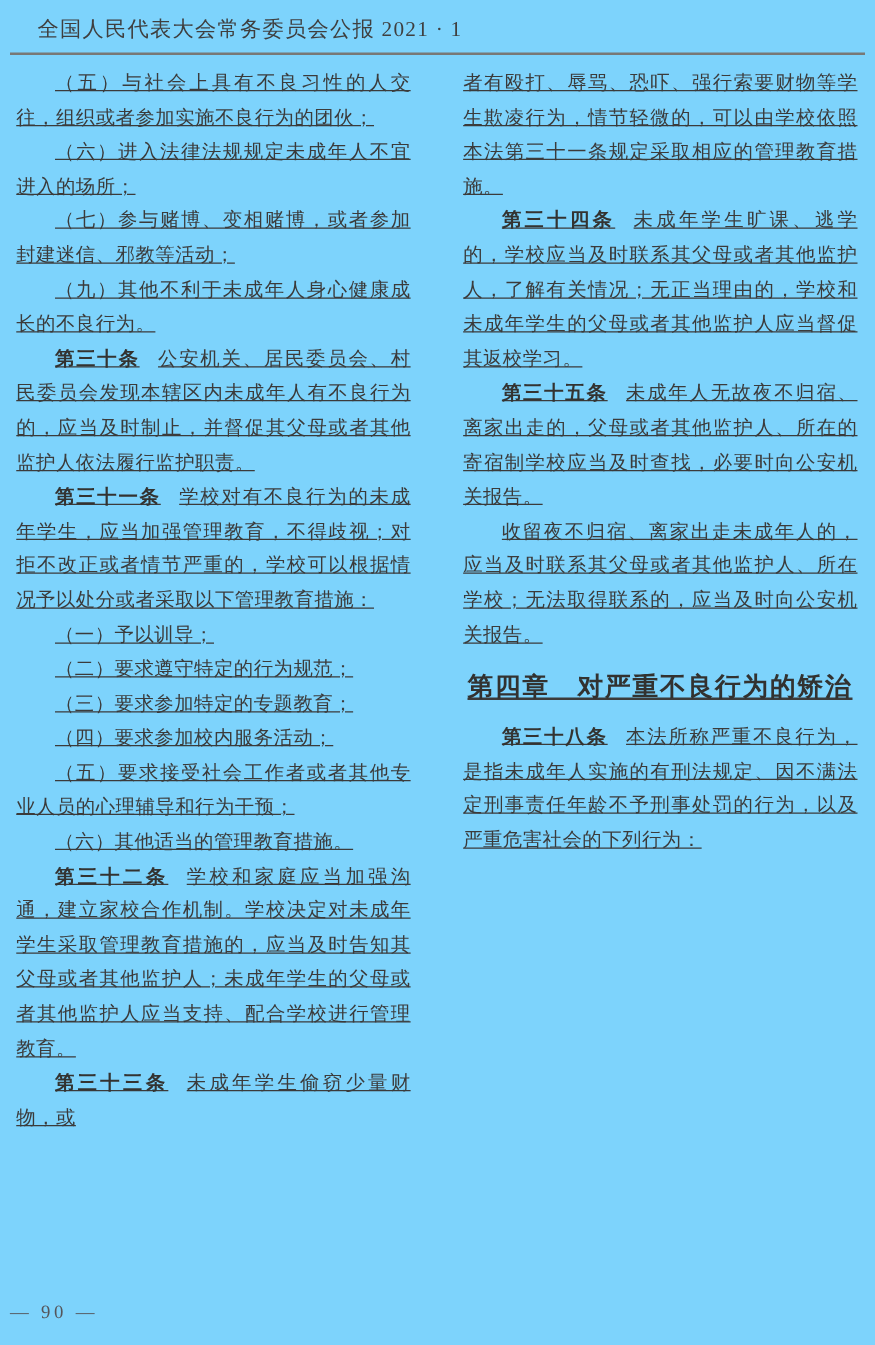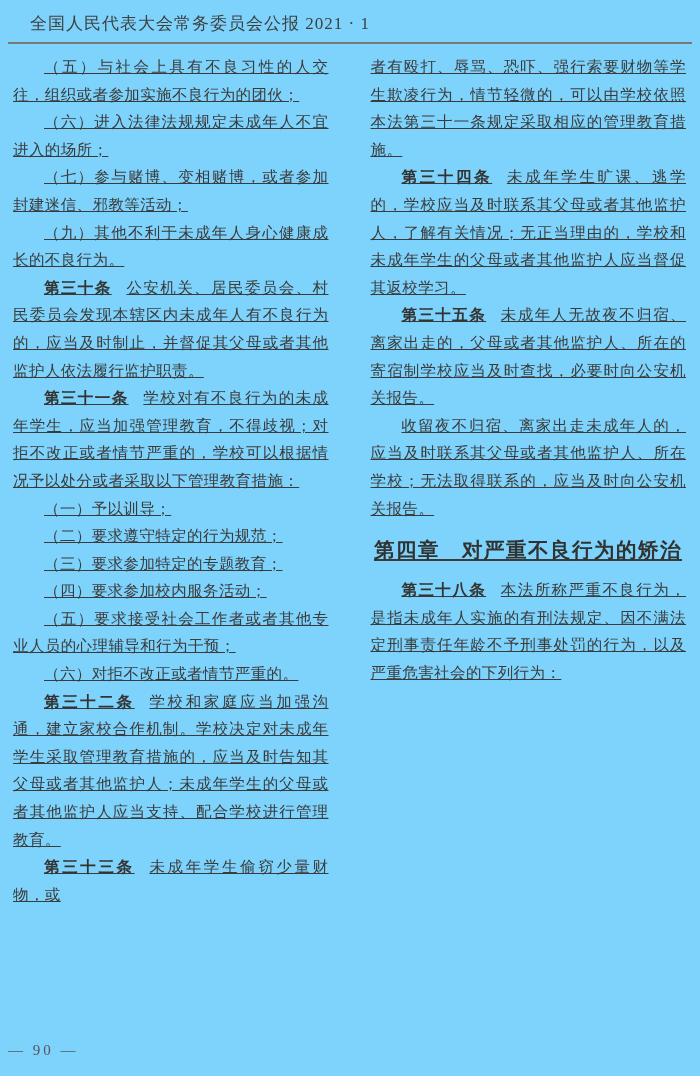--- a/index.html
+++ b/index.html
@@ -93,21 +93,21 @@
         <p class="para indent"><span>（六）进入法律法规规定未成年人不宜进入的场所；</span></p>
         <p class="para indent"><span>（七）参与赌博、变相赌博，或者参加封建迷信、邪教等活动；</span></p>
         <p class="para indent"><span>（九）其他不利于未成年人身心健康成长的不良行为。</span></p>
         <p class="para indent"><b class="article-label">第三十条</b><span>公安机关、居民委员会、村民委员会发现本辖区内未成年人有不良行为的，应当及时制止，并督促其父母或者其他监护人依法履行监护职责。</span></p>
         <p class="para indent"><b class="article-label">第三十一条</b><span>学校对有不良行为的未成年学生，应当加强管理教育，不得歧视；对拒不改正或者情节严重的，学校可以根据情况予以处分或者采取以下管理教育措施：</span></p>
         <p class="para indent"><span>（一）予以训导；</span></p>
         <p class="para indent"><span>（二）要求遵守特定的行为规范；</span></p>
         <p class="para indent"><span>（三）要求参加特定的专题教育；</span></p>
         <p class="para indent"><span>（四）要求参加校内服务活动；</span></p>
         <p class="para indent"><span>（五）要求接受社会工作者或者其他专业人员的心理辅导和行为干预；</span></p>
-        <p class="para indent"><span>（六）对拒不改正或者情节严重的。</span></p>
+        <p class="para indent"><span>（六）其他适当的管理教育措施。</span></p>
         <p class="para indent"><b class="article-label">第三十二条</b><span>学校和家庭应当加强沟通，建立家校合作机制。学校决定对未成年学生采取管理教育措施的，应当及时告知其父母或者其他监护人；未成年学生的父母或者其他监护人应当支持、配合学校进行管理教育。</span></p>
         <p class="para indent"><b class="article-label">第三十三条</b><span>未成年学生偷窃少量财物，或</span></p>
       </div>
     <div class="column">
         <p class="para continuation"><span>者有殴打、辱骂、恐吓、强行索要财物等学生欺凌行为，情节轻微的，可以由学校依照本法第三十一条规定采取相应的管理教育措施。</span></p>
         <p class="para indent"><b class="article-label">第三十四条</b><span>未成年学生旷课、逃学的，学校应当及时联系其父母或者其他监护人，了解有关情况；无正当理由的，学校和未成年学生的父母或者其他监护人应当督促其返校学习。</span></p>
         <p class="para indent"><b class="article-label">第三十五条</b><span>未成年人无故夜不归宿、离家出走的，父母或者其他监护人、所在的寄宿制学校应当及时查找，必要时向公安机关报告。</span></p>
         <p class="para indent"><span>收留夜不归宿、离家出走未成年人的，应当及时联系其父母或者其他监护人、所在学校；无法取得联系的，应当及时向公安机关报告。</span></p>
         <p class="para chapter-heading"><span>第四章　对严重不良行为的矫治</span></p>
         <p class="para indent"><b class="article-label">第三十八条</b><span>本法所称严重不良行为，是指未成年人实施的有刑法规定、因不满法定刑事责任年龄不予刑事处罚的行为，以及严重危害社会的下列行为：</span></p>

